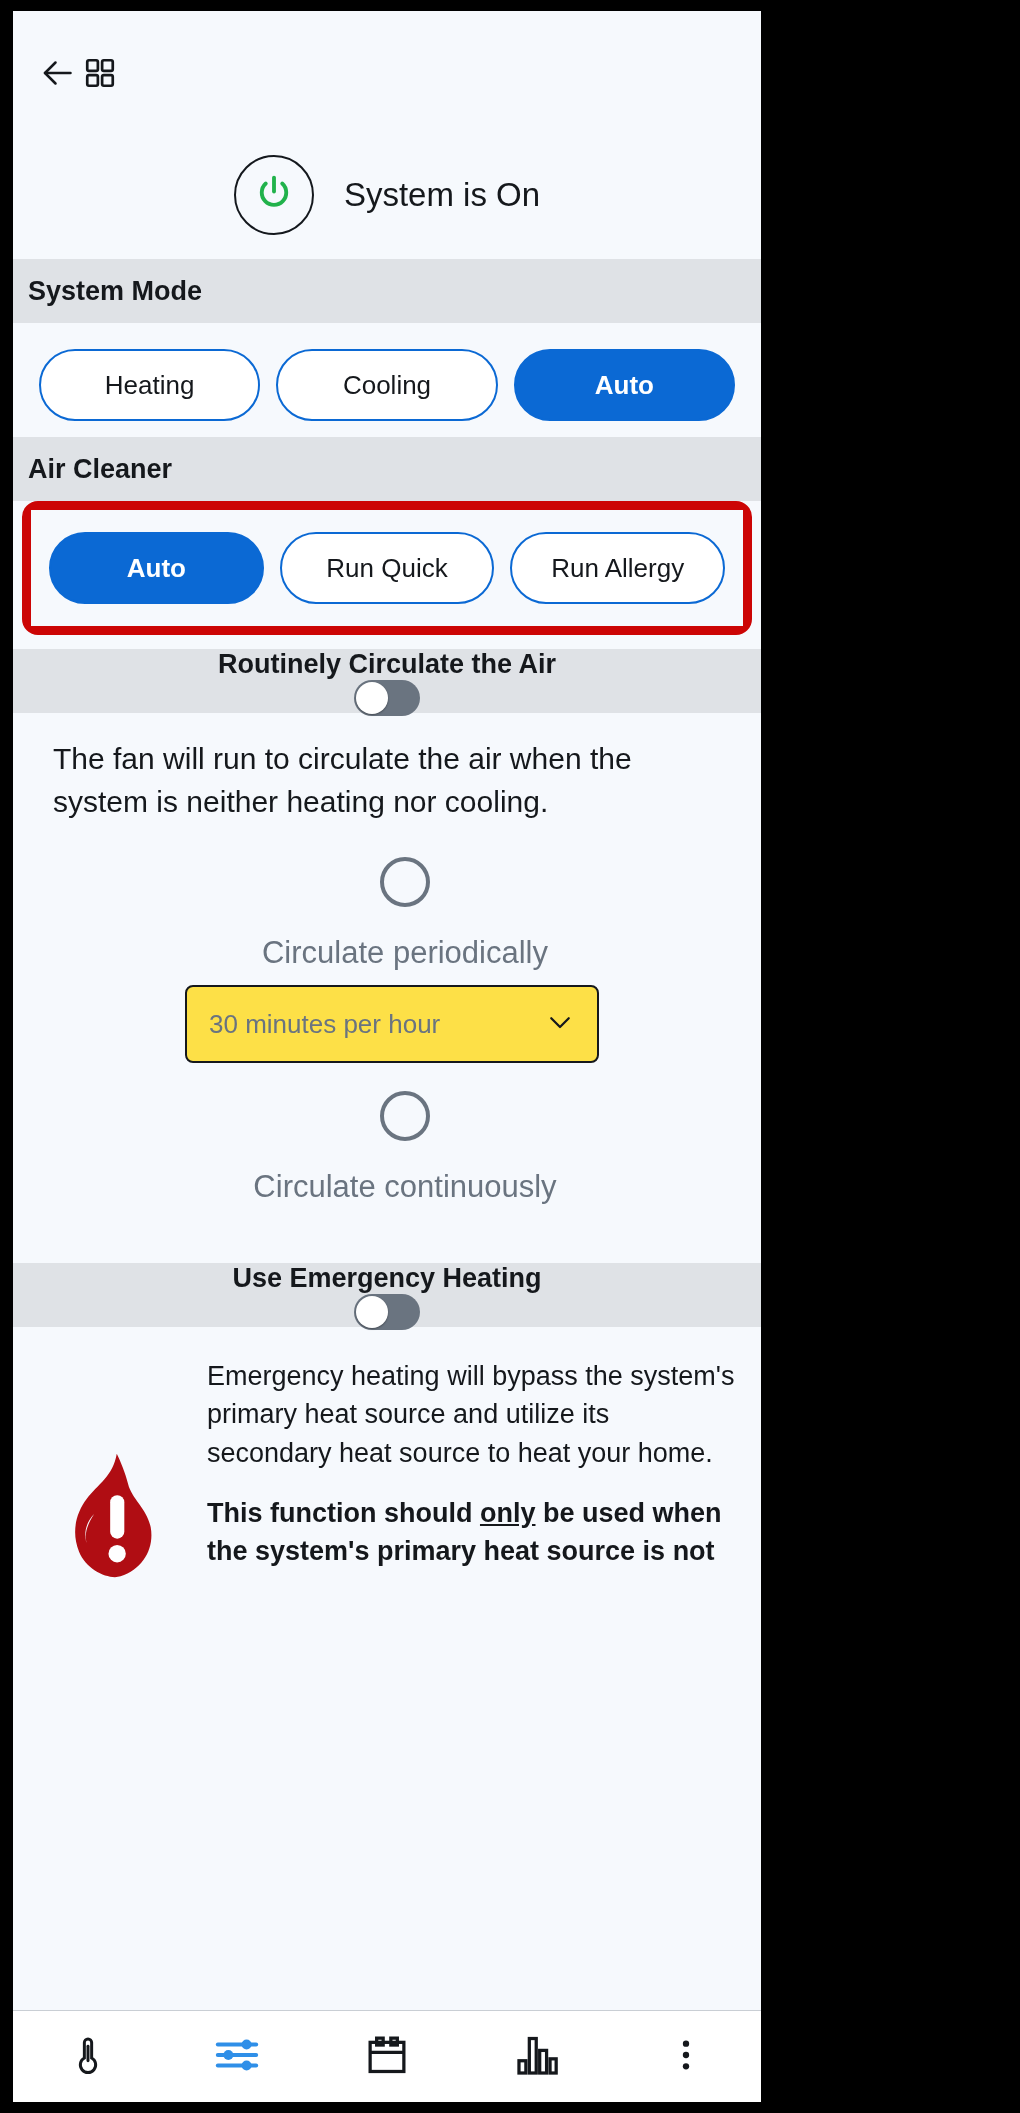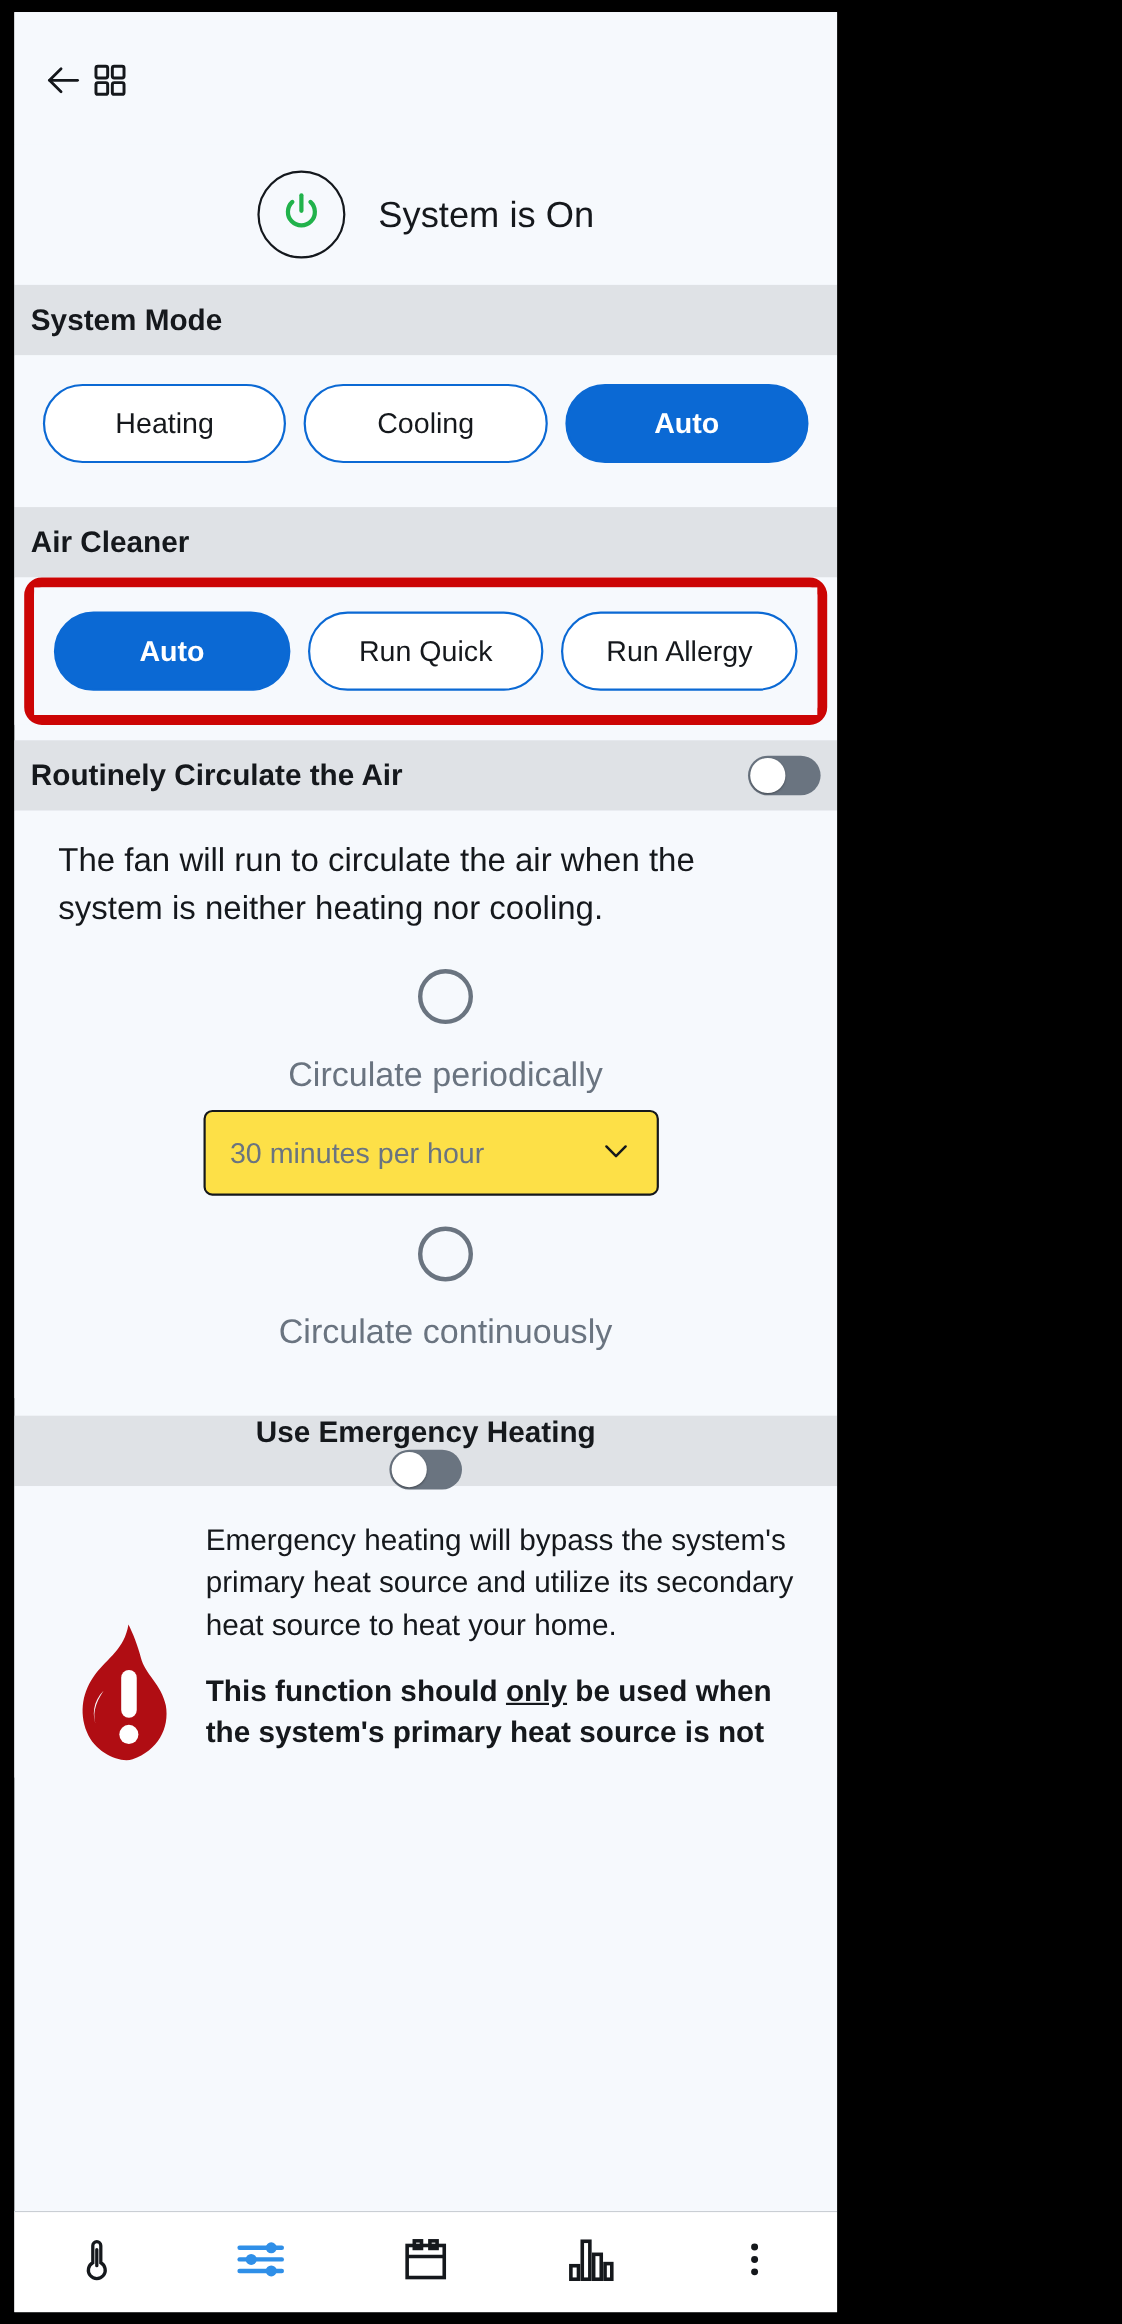--- a/index.html
+++ b/index.html
@@ -86,21 +86,21 @@
     color: #15181c;
   }
   .sec-bar.with-toggle { justify-content: space-between; }
 
   
   .pill-row {
     background: #f6f9fd;
     display: flex;
     align-items: center;
     gap: 16px;
-    padding: 26px 26px 40px 26px;
+    padding: 26px 26px 16px 26px;
   }
   .pill {
     flex: 1;
     height: 72px;
     border-radius: 40px;
     border: 2.5px solid #0b69d4;
     background: #ffffff;
     color: #15181c;
     font-size: 26px;
     display: flex;
@@ -189,21 +189,21 @@
   }
   .select-value {
     font-size: 26px;
     color: #6a7480;
   }
 
   
   .emerg-body {
     background: #f6f9fd;
     display: flex;
-    gap: 0;
+    gap: 20px;
     padding: 24px 26px 0 26px;
   }
   .flame-col {
     width: 148px;
     flex: none;
     display: flex;
     align-items: flex-end;
     justify-content: center;
     padding-bottom: 6px;
   }
@@ -288,21 +288,21 @@
     <div class="highlight-wrap">
       <div class="highlight-box">
         <div class="pill-row">
           <div class="pill selected">Auto</div>
           <div class="pill">Run Quick</div>
           <div class="pill">Run Allergy</div>
         </div>
       </div>
     </div>
 
-    <div class="sec-bar with-toggle" style="margin-top:14px;">
+    <div class="sec-bar with-toggle" style="margin-top:14px;flex-direction:column;">
       <span class="sec-title">Routinely Circulate the Air</span>
       <div class="toggle">
         <div class="knob"></div>
       </div>
     </div>
     <div class="circ-body">
       <div class="circ-desc">The fan will run to circulate the air when the system is neither heating nor cooling.</div>
 
       <div class="radio-row">
         <div class="radio"></div>

